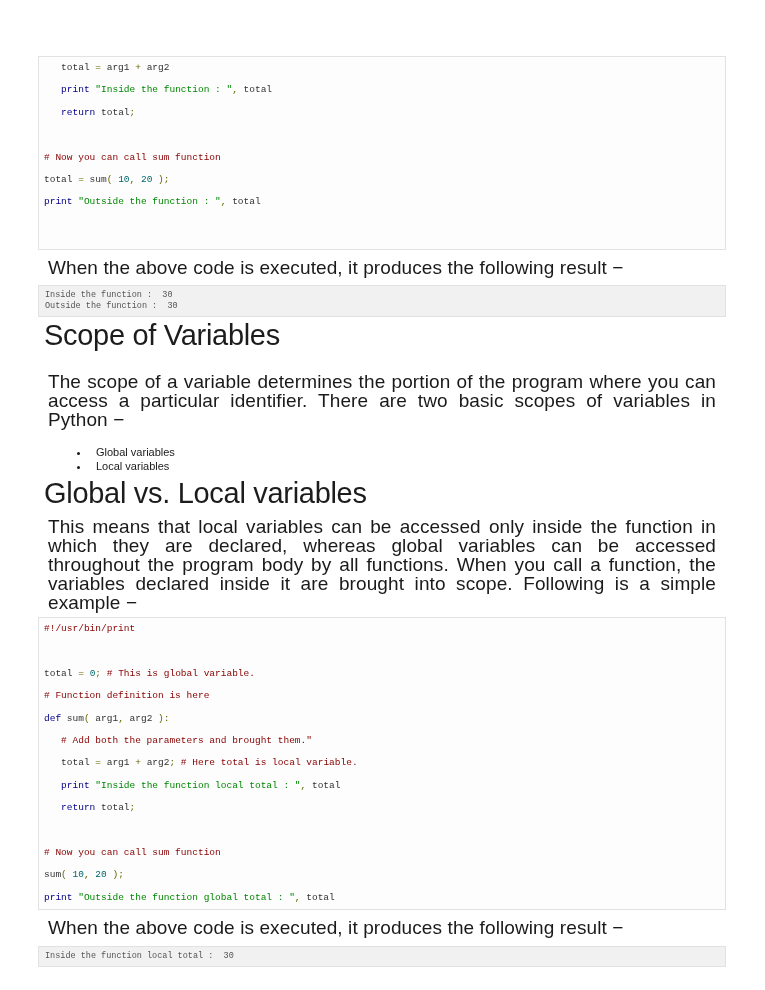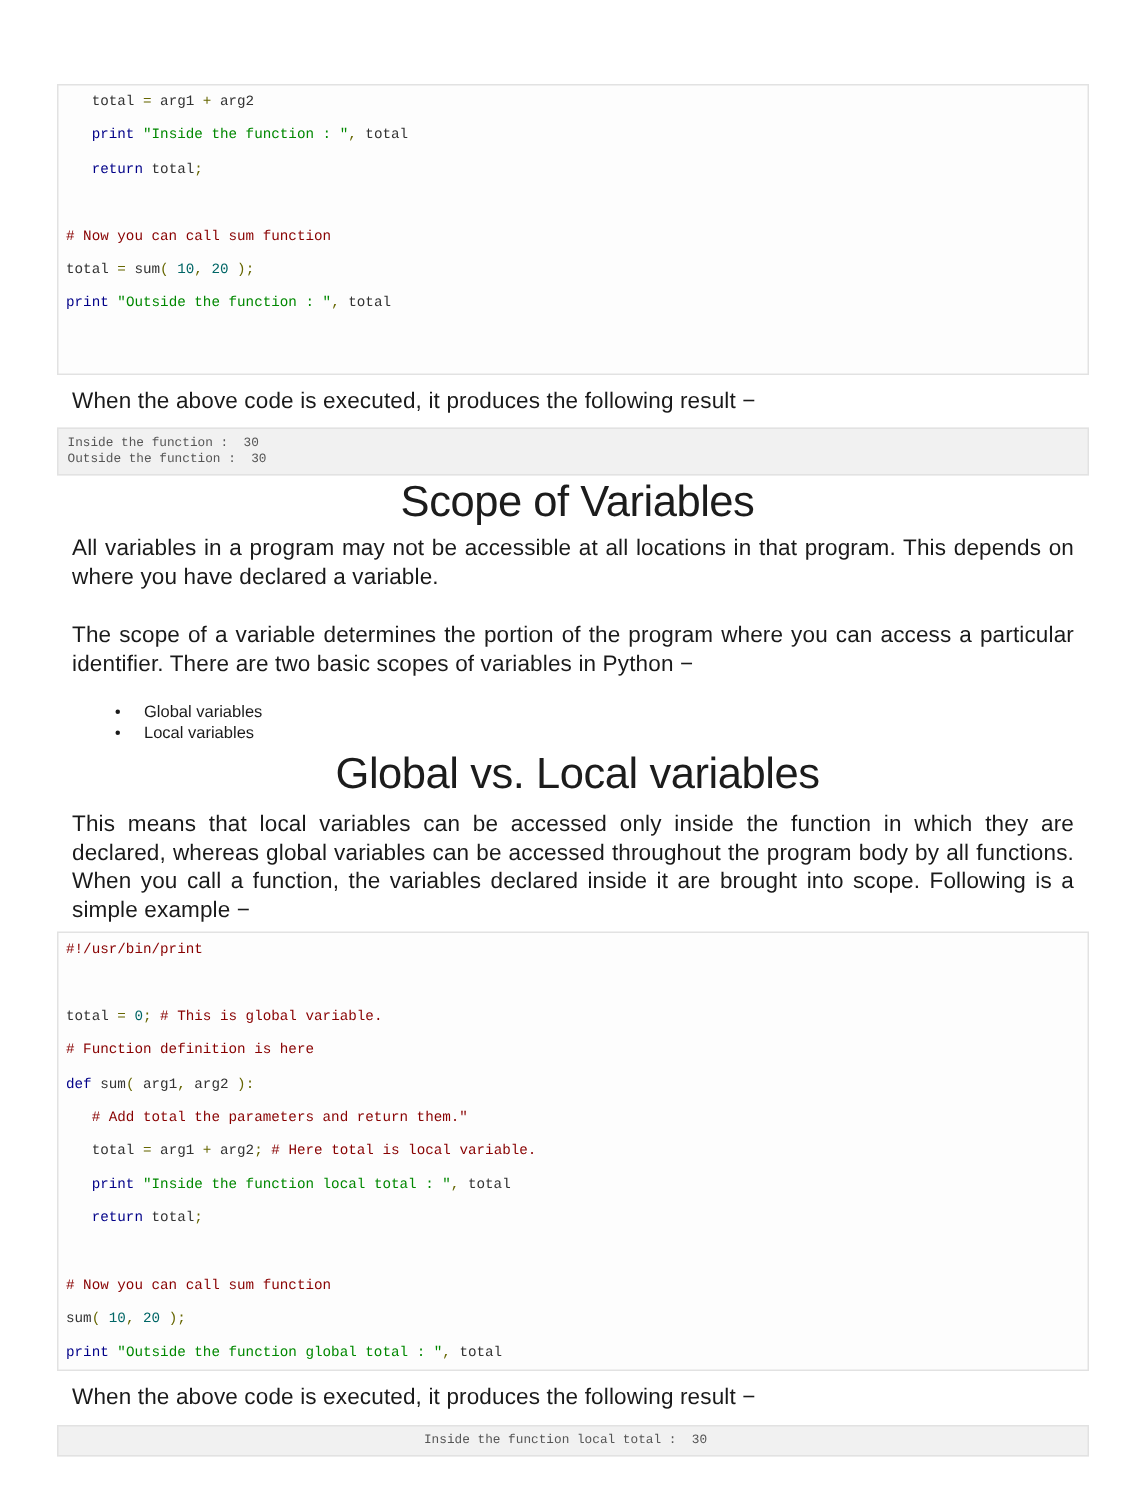--- a/index.html
+++ b/index.html
@@ -32,34 +32,34 @@
   
   pre.outputbox{
     margin:8px 0 0;box-sizing:border-box;
     background:var(--pal-output_bg,#f1f1f1);
     border:1px solid var(--pal-output_border,#e2e2e2);
     color:var(--pal-output_text,#555);
     font-family:"Liberation Mono",monospace;
     font-size:8.5px;line-height:11px;
     padding:4px 16px 4px 6px;white-space:pre;overflow:hidden;
   }
-  pre.outputbox.single{margin-top:9px;text-align:center;}
+  pre.outputbox.single{margin-top:9px;}
 
   
   h1{
     font-size:29px;line-height:33px;font-weight:400;
     color:var(--pal-heading_text,#1c1c1c);
-    margin:2px 0 4px;padding-left:6px;letter-spacing:-0.3px;text-align:center;
+    margin:2px 0 4px;padding-left:6px;letter-spacing:-0.3px;
   }
   h1.second{margin-top:4px;margin-bottom:2px;}
 
   
   p.body-text{
     margin:8px 0 0;padding:0 10px;
-    font-size:15px;line-height:19px;
+    font-size:19px;line-height:19px;
     color:var(--pal-body_text,#1a1a1a);
     text-align:justify;letter-spacing:0.1px;
   }
   p.after-h1{margin-top:0;}
   p.mt9{margin-top:20px;}
   p.mt1{margin-top:1px;}
   p.mt7{margin-top:7px;}
 
   
   ul.scope-list{
@@ -84,40 +84,39 @@
 <span class="tok-pln">total </span><span class="tok-pun">=</span><span class="tok-pln"> sum</span><span class="tok-pun">(</span><span class="tok-pln"> </span><span class="tok-lit">10</span><span class="tok-pun">,</span><span class="tok-pln"> </span><span class="tok-lit">20</span><span class="tok-pln"> </span><span class="tok-pun">);</span>
 <span class="tok-kwd">print</span><span class="tok-pln"> </span><span class="tok-str">"Outside the function : "</span><span class="tok-pun">,</span><span class="tok-pln"> total</span></pre>
 
   <p class="body-text">When the above code is executed, it produces the following result −</p>
 
   <pre class="outputbox">Inside the function :  30
 Outside the function :  30</pre>
 
   <h1>Scope of Variables</h1>
 
-  <p class="body-text after-h1">All variables in a program may not be accessible at all locations in that program. This depends on where you have declared a variable.</p>
 
   <p class="body-text mt9">The scope of a variable determines the portion of the program where you can access a particular identifier. There are two basic scopes of variables in Python −</p>
 
   <ul class="scope-list">
       <li>Global variables</li>
       <li>Local variables</li>
     </ul>
 
   <h1 class="second">Global vs. Local variables</h1>
 
 
   <p class="body-text mt7">This means that local variables can be accessed only inside the function in which they are declared, whereas global variables can be accessed throughout the program body by all functions. When you call a function, the variables declared inside it are brought into scope. Following is a simple example −</p>
 
   <pre class="codeblock second"><span class="tok-com">#!/usr/bin/print</span>
 
 <span class="tok-pln">total </span><span class="tok-pun">=</span><span class="tok-pln"> </span><span class="tok-lit">0</span><span class="tok-pun">;</span><span class="tok-pln"> </span><span class="tok-com"># This is global variable.</span>
 <span class="tok-com"># Function definition is here</span>
 <span class="tok-kwd">def</span><span class="tok-pln"> sum</span><span class="tok-pun">(</span><span class="tok-pln"> arg1</span><span class="tok-pun">,</span><span class="tok-pln"> arg2 </span><span class="tok-pun">):</span>
-<span class="tok-pln">   </span><span class="tok-com"># Add total the parameters and return them."</span>
+<span class="tok-pln">   </span><span class="tok-com"># Add both the parameters and brought them."</span>
 <span class="tok-pln">   total </span><span class="tok-pun">=</span><span class="tok-pln"> arg1 </span><span class="tok-pun">+</span><span class="tok-pln"> arg2</span><span class="tok-pun">;</span><span class="tok-pln"> </span><span class="tok-com"># Here total is local variable.</span>
 <span class="tok-pln">   </span><span class="tok-kwd">print</span><span class="tok-pln"> </span><span class="tok-str">"Inside the function local total : "</span><span class="tok-pun">,</span><span class="tok-pln"> total</span>
 <span class="tok-pln">   </span><span class="tok-kwd">return</span><span class="tok-pln"> total</span><span class="tok-pun">;</span>
 
 <span class="tok-com"># Now you can call sum function</span>
 <span class="tok-pln">sum</span><span class="tok-pun">(</span><span class="tok-pln"> </span><span class="tok-lit">10</span><span class="tok-pun">,</span><span class="tok-pln"> </span><span class="tok-lit">20</span><span class="tok-pln"> </span><span class="tok-pun">);</span>
 <span class="tok-kwd">print</span><span class="tok-pln"> </span><span class="tok-str">"Outside the function global total : "</span><span class="tok-pun">,</span><span class="tok-pln"> total</span></pre>
 
   <p class="body-text">When the above code is executed, it produces the following result −</p>
 

